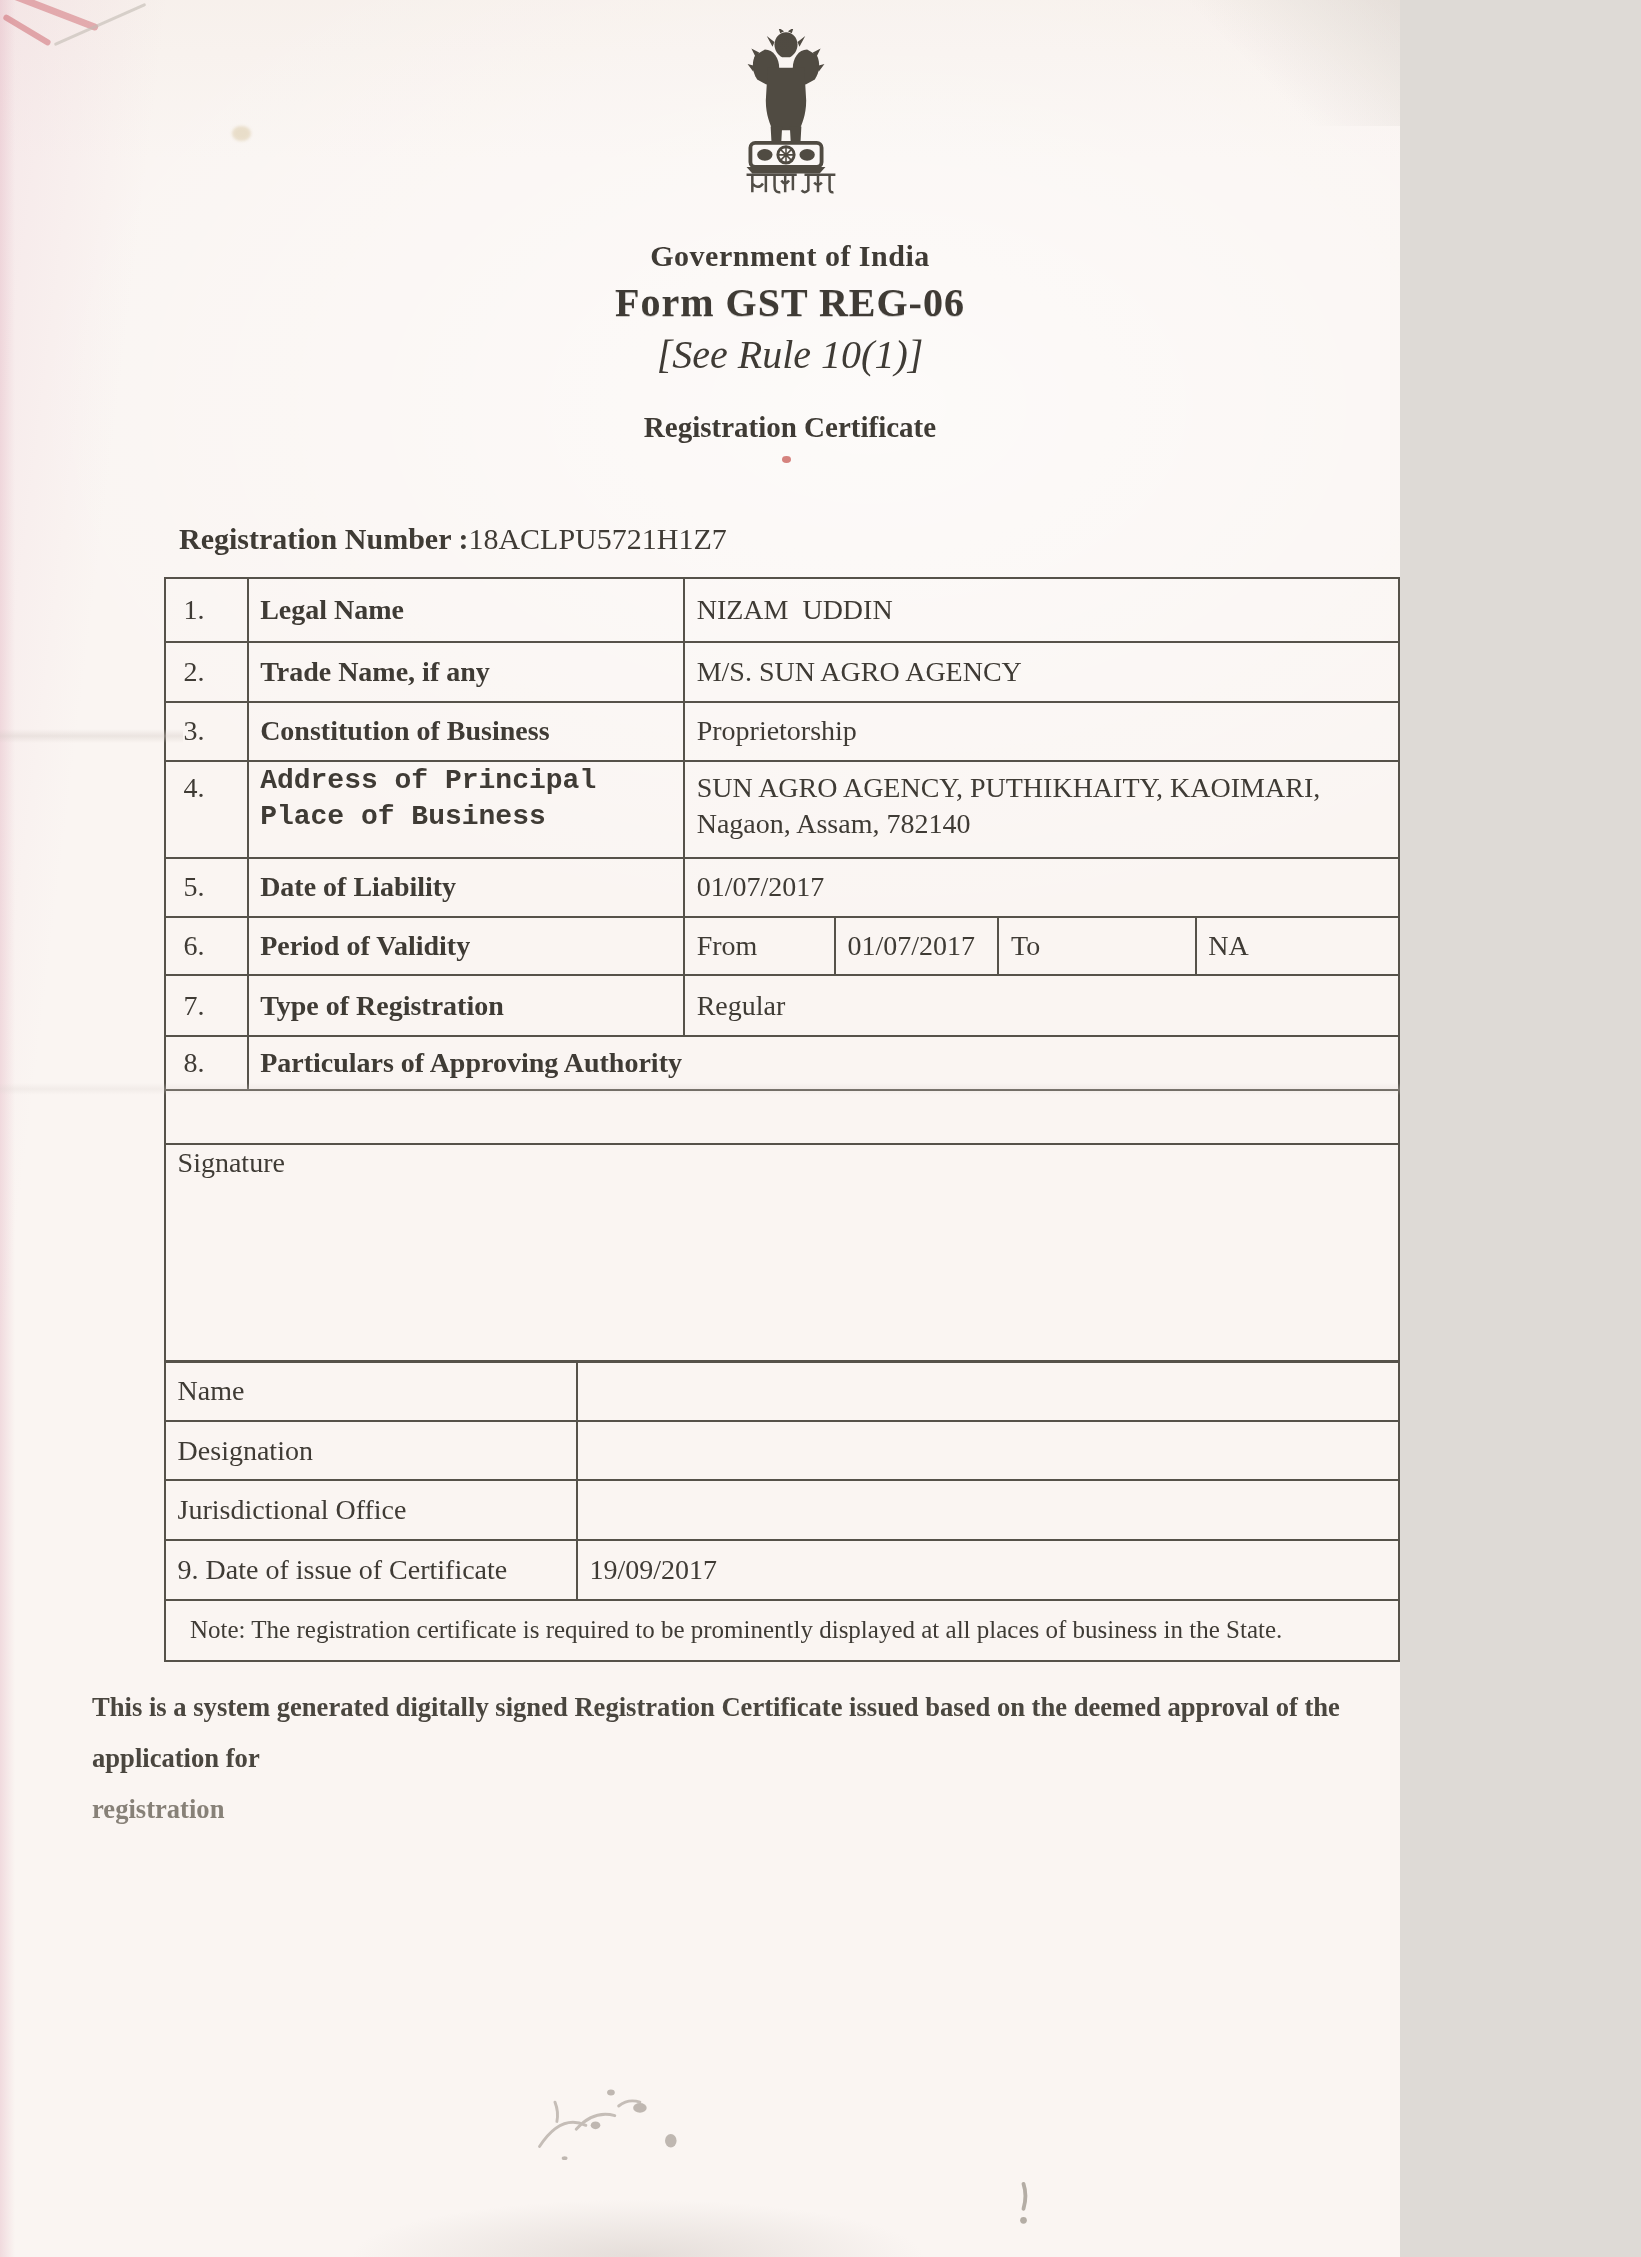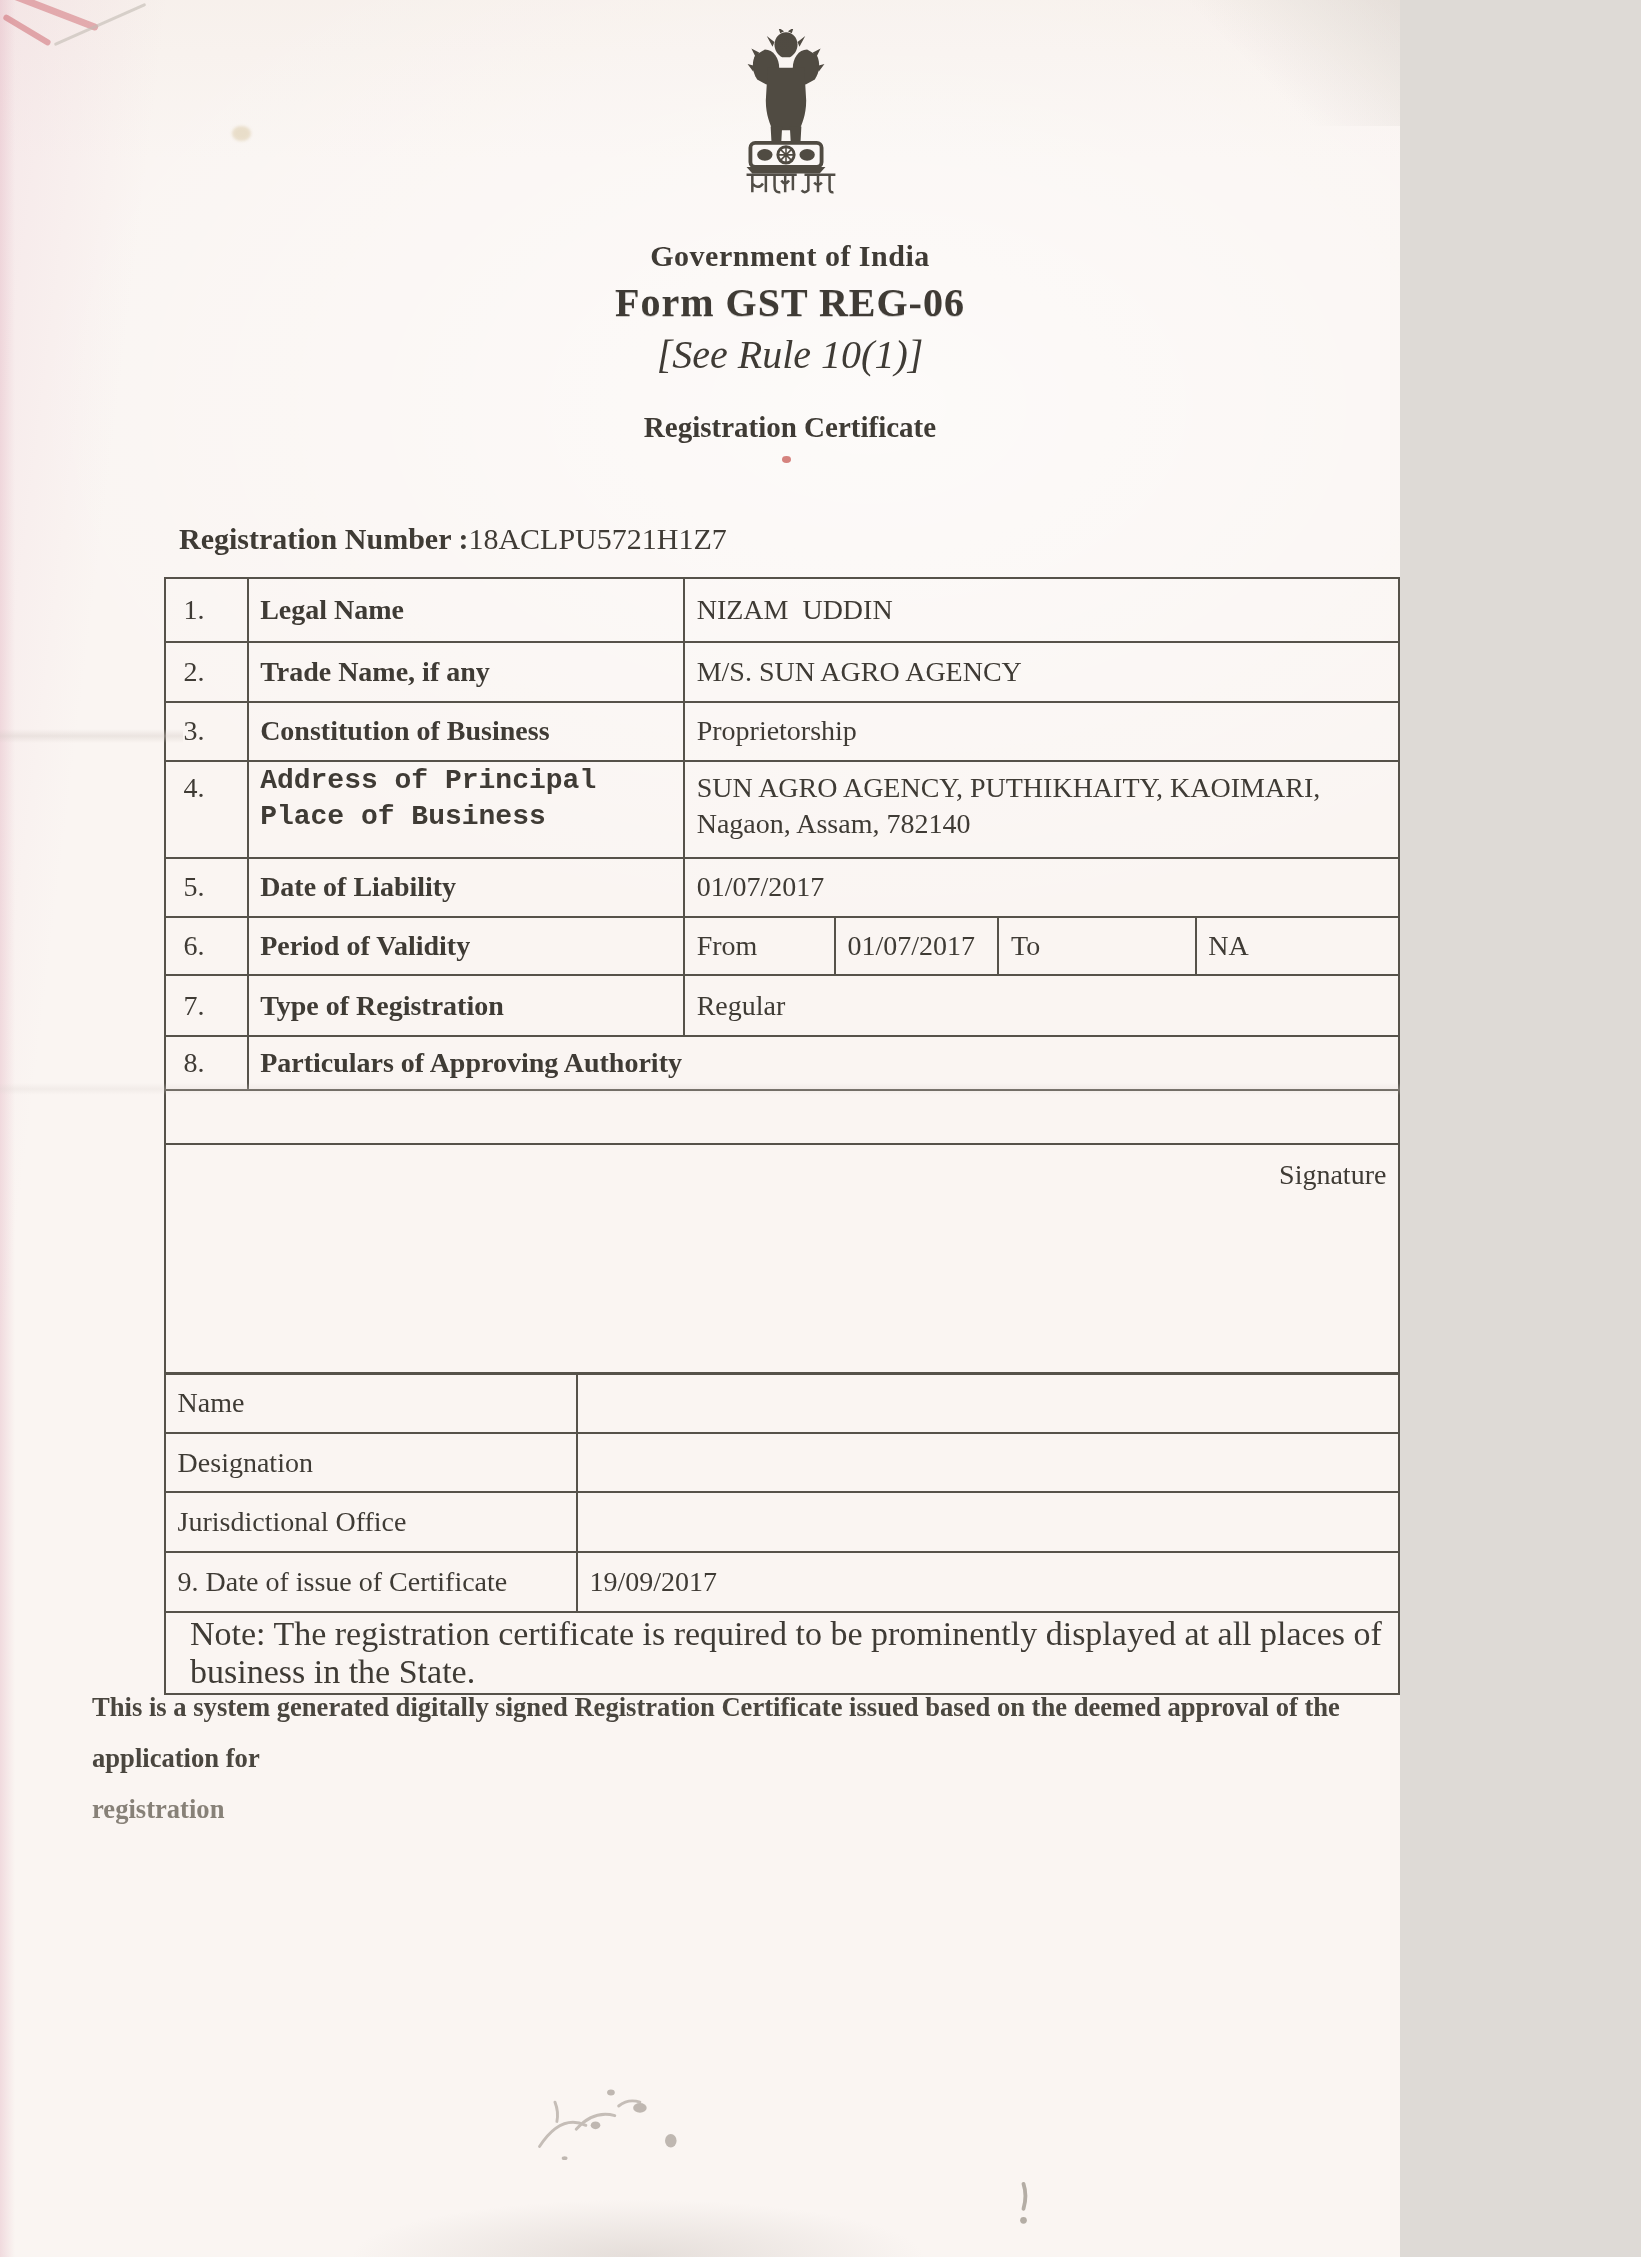--- a/index.html
+++ b/index.html
@@ -27,23 +27,23 @@
   .table-block { position:absolute; left:164px; top:577px; }
   table { border-collapse:collapse; table-layout:fixed; }
   td { border:2.9px solid #56524a; font-size:28px; padding:1.9px 11.6px; vertical-align:middle;
        overflow:hidden; }
   .val { white-space:pre-wrap; }
   .sn  { padding-left:17.4px; }
   .bold { font-weight:bold; }
   tr.h60 td{height:58px} tr.h56 td{height:54px} tr.h55 td{height:53px}
   tr.h86 td{height:83px} tr.h57 td{height:55px} tr.h50 td{height:48px}
   td.addr { line-height:36px; }
-  td.sig  { height:212px; vertical-align:top; padding-top:14px;text-align:right; }
+  td.sig  { height:212px; vertical-align:top; padding-top:2px; }
   .officer-table { margin-top:-2.9px; }
-  td.notecell { font-size:34px;padding-left:24px; }
+  td.notecell { font-size:25px;padding-left:24px; }
   
   .footer-text { position:absolute; left:92px; top:1682px; width:1342px;
                  font-size:26.6px; font-weight:bold; color:#4a463f; line-height:51px; }
   .footer-text .faded { color:#746d63; filter:blur(0.3px); opacity:.85; }
   
   .artifact { position:absolute; pointer-events:none; }
   .red1 { left:7.7px;  top:7.7px;  width:93px; height:6.8px; background:#cf6a72; border-radius:3.9px;
           transform:rotate(21deg); opacity:.5; }
   .red2 { left:0px;  top:27px; width:54px; height:5.8px; background:#c8515a; border-radius:2.9px;
           transform:rotate(31deg); opacity:.45; }

